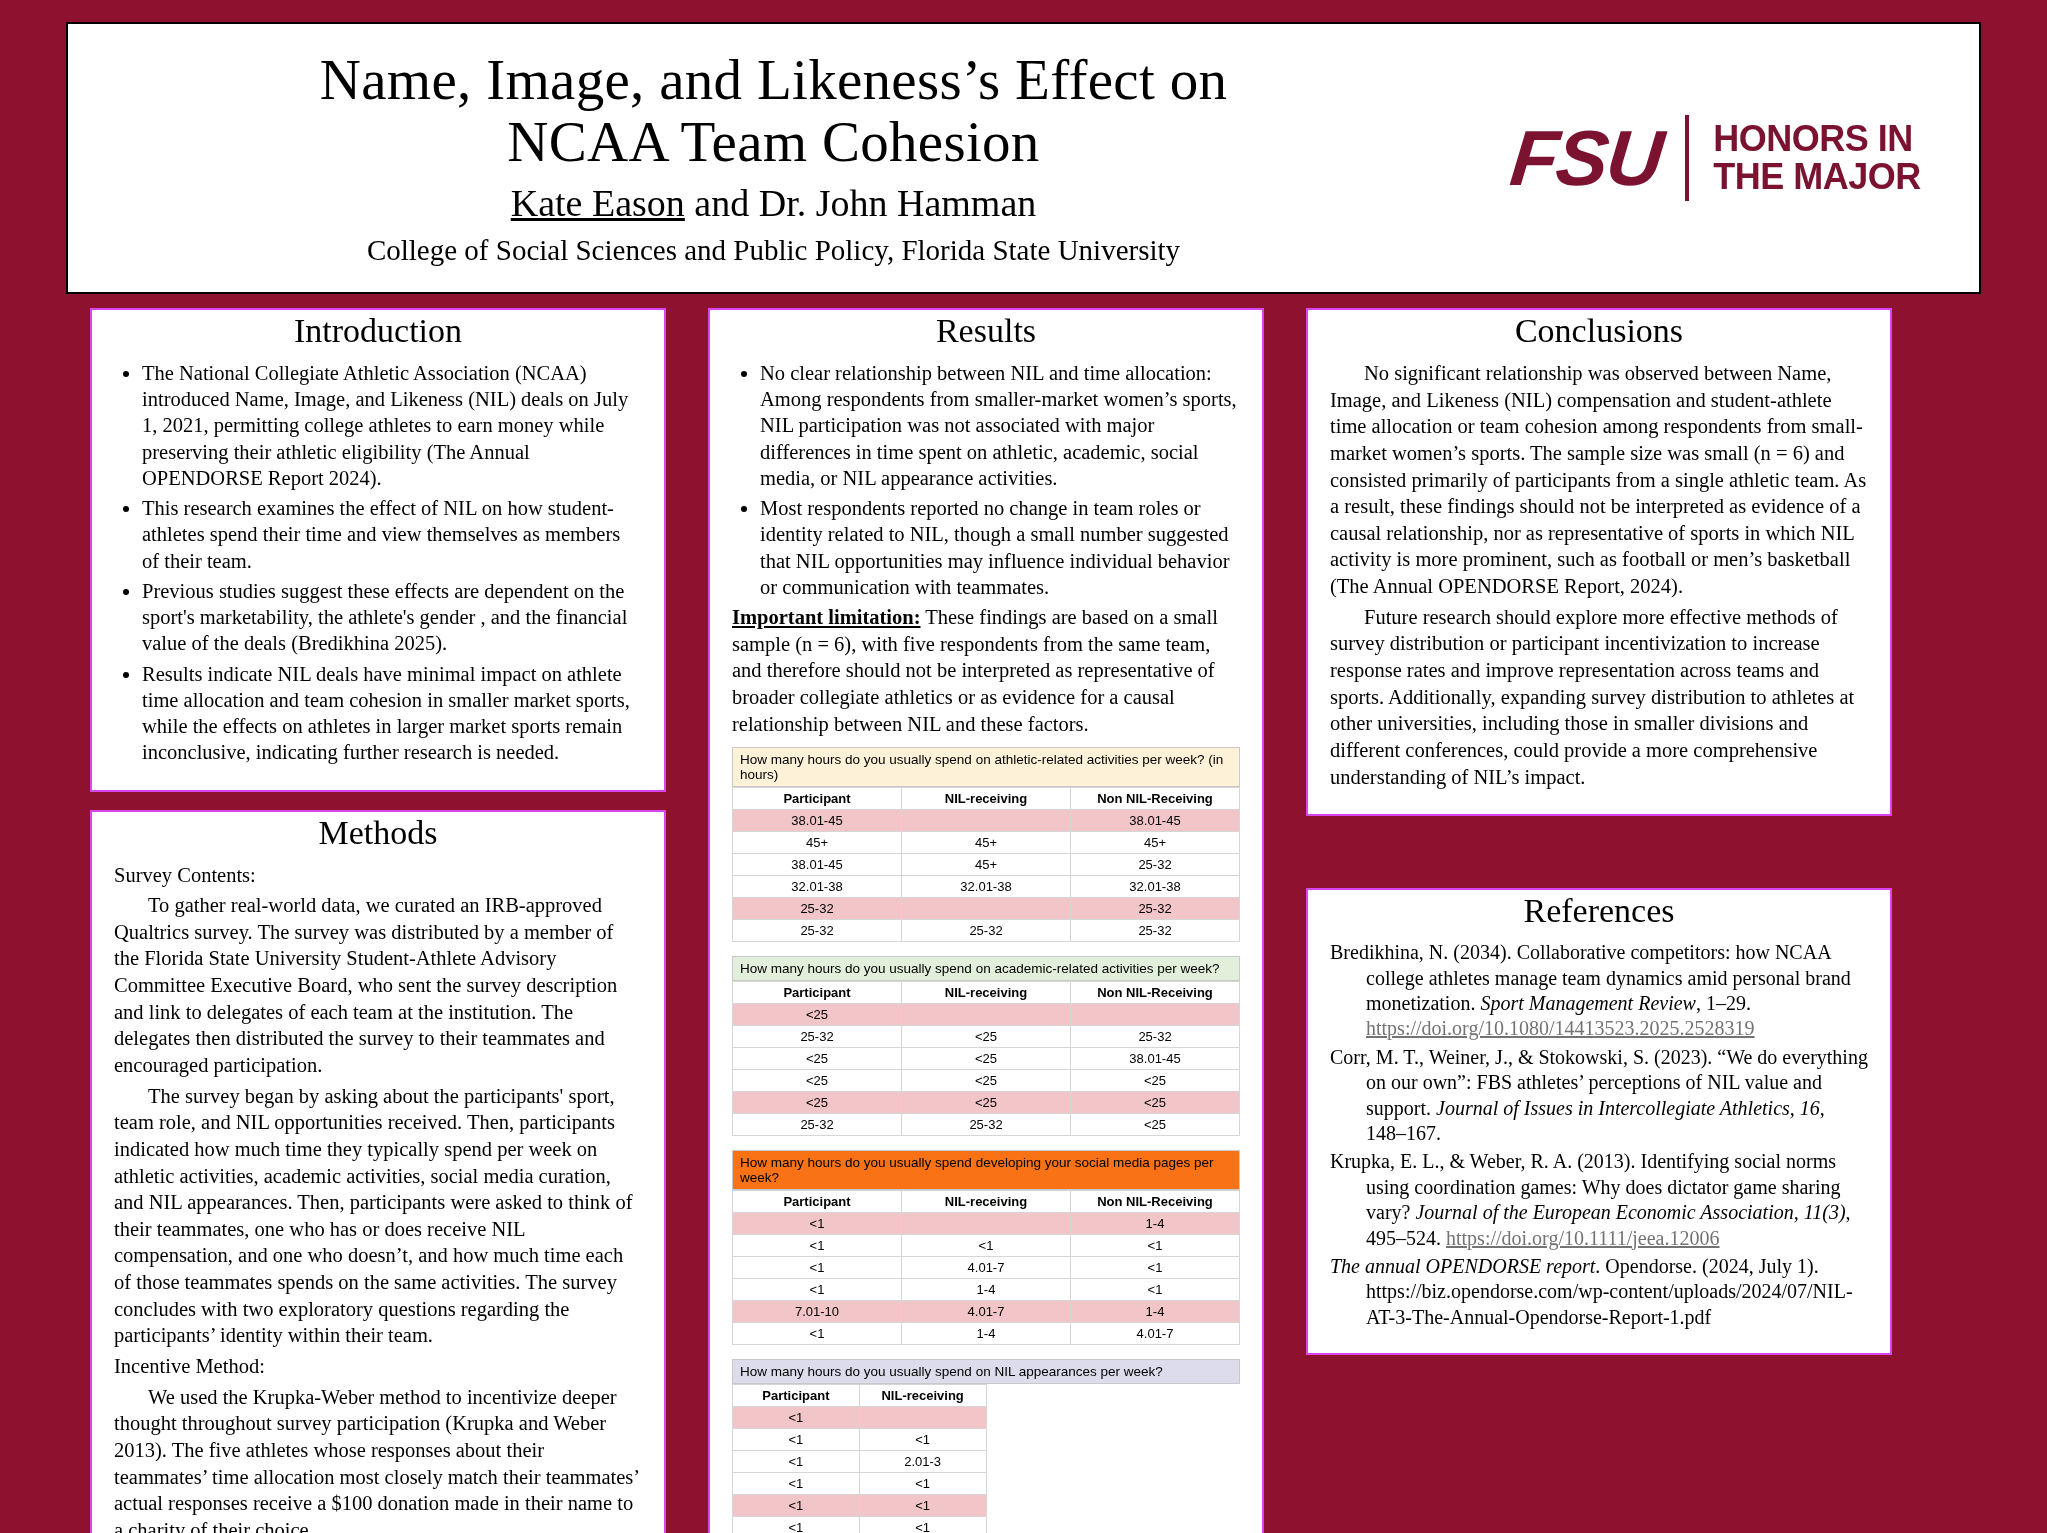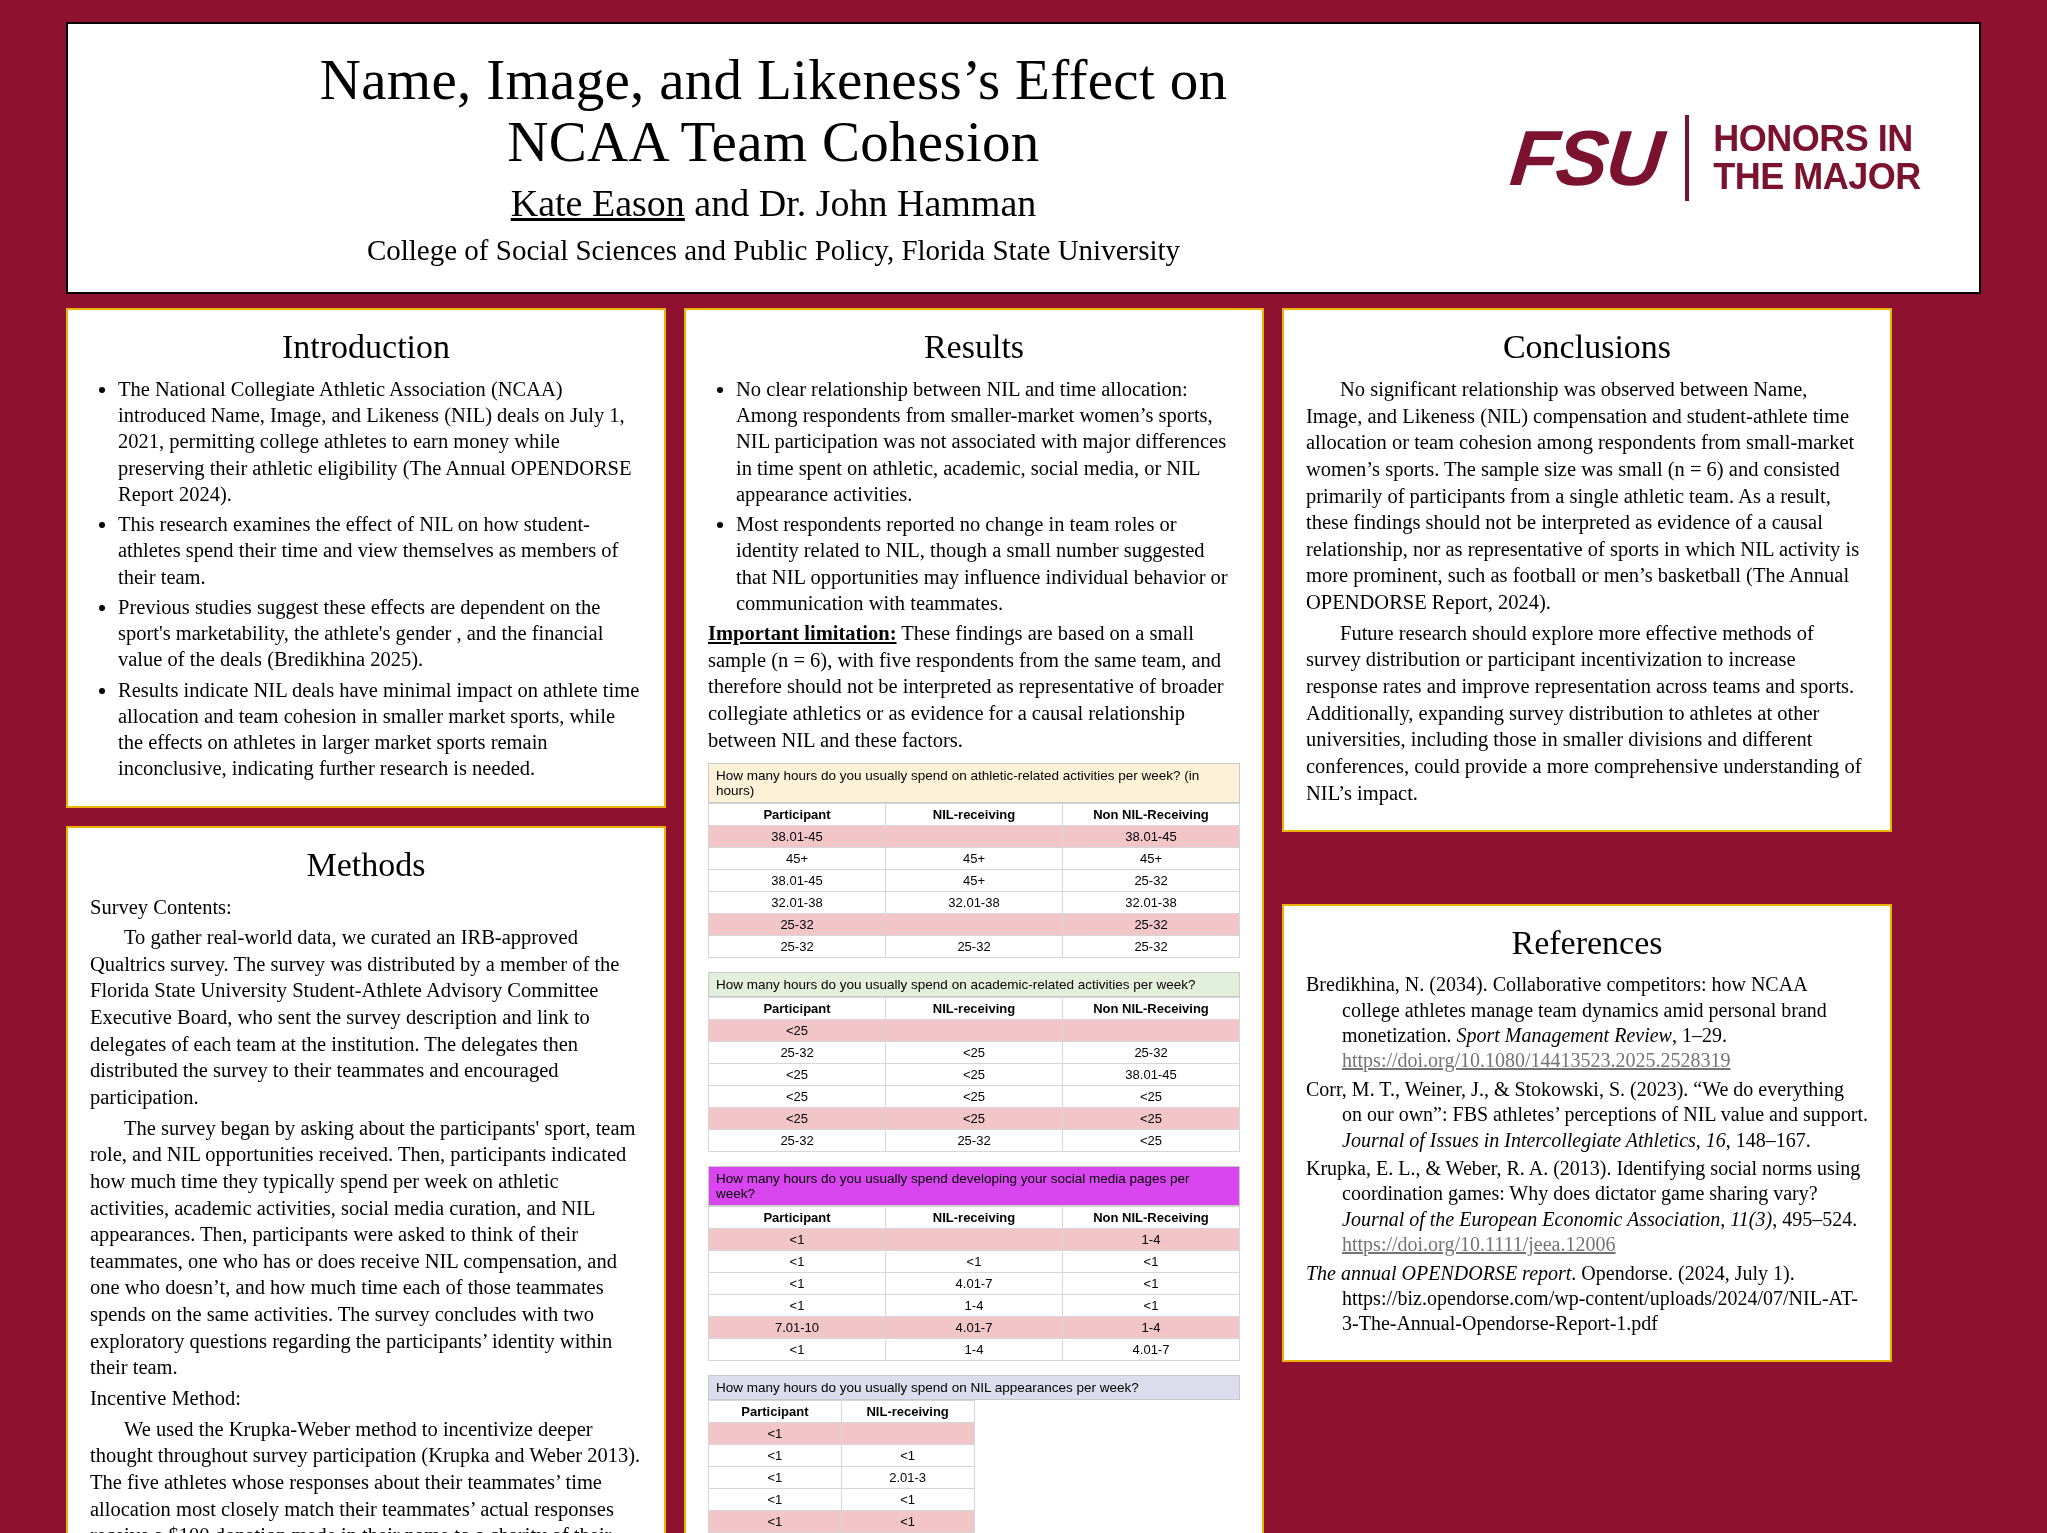--- a/index.html
+++ b/index.html
@@ -59,23 +59,24 @@
   }
 
   
   .cols { display: flex; gap: 18px; margin: 14px 48px 0 48px; align-items: flex-start; }
   .col-left  { width: 600px; }
   .col-mid   { width: 580px; }
   .col-right { width: 610px; }
 
   .card {
     background: #fff;
-    border: 2px solid #eab308;
-    padding: 16px 22px 20px 22px;
+    border: 2px solid #d946ef;
+    padding: 0 22px 20px 22px;
     margin-bottom: 18px;
+    margin-left: 24px;
   }
   .card h2 {
     text-align: center;
     font-weight: 400;
     font-size: 34px;
     margin: 2px 0 10px 0;
   }
   ul.bul { margin: 0; padding-left: 28px; }
   ul.bul li { font-size: 20.5px; line-height: 1.28; margin-bottom: 4px; }
   p.para { font-size: 20.5px; line-height: 1.3; margin: 0 0 4px 0; text-indent: 34px; }
@@ -85,21 +86,21 @@
   
   .tbl-wrap { margin: 10px 0 14px 0; }
   .tbl-title {
     font-family: "Liberation Sans", sans-serif;
     font-size: 13.5px;
     padding: 4px 7px;
     border: 1px solid #c9c9c9;
   }
   .t-athletic  { background: #fdf2d8; }
   .t-academic  { background: #e2efda; }
-  .t-social    { background: #d946ef; }
+  .t-social    { background: #f97316; }
   .t-nil       { background: #dcdcec; }
   table.mini {
     width: 100%;
     border-collapse: collapse;
     font-family: "Liberation Sans", sans-serif;
     font-size: 13px;
     table-layout: fixed;
   }
   table.mini th, table.mini td {
     border: 1px solid #d6d6d6;

